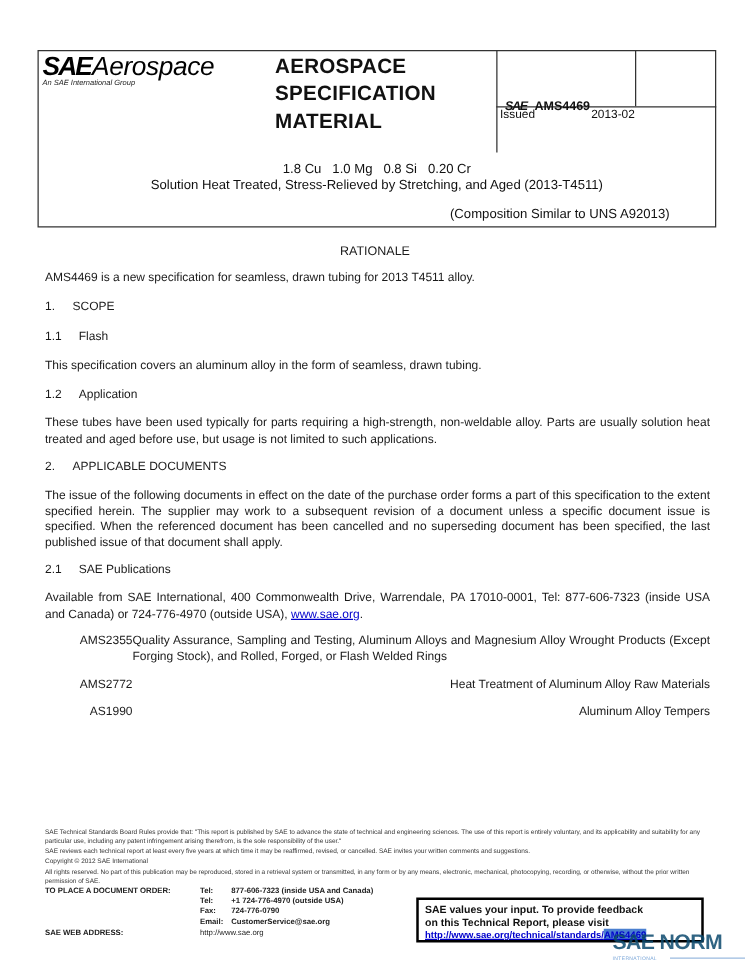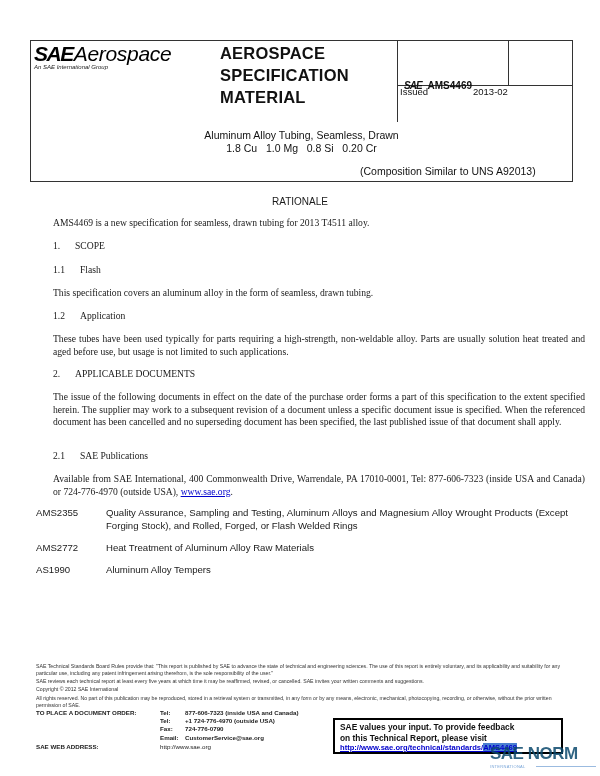--- a/index.html
+++ b/index.html
@@ -41,23 +41,23 @@
   .issued-label { left: 400px; top: 86px; font-size: 9.5px; }
   .issued-val { left: 473px; top: 86px; font-size: 9.5px; }
 
   .spec-title {
     left: 30px; top: 129px; width: 543px; text-align: center;
     font-size: 10.5px; line-height: 12.5px;
   }
   .comp-sim { left: 360px; top: 165px; font-size: 10.5px; }
 
   
-  .body-text { font-size: 9.6px; line-height: 12.5px; color: #1a1a1a; }
+  .body-text { font-size: 9.6px; line-height: 12.5px; color: #1a1a1a; text-align: right; }
   .rationale { left: 0; top: 196px; width: 600px; text-align: center; font-size: 10px; }
-  .p { left: 53px; width: 532px; text-align: justify; font-family: Liberation Serif, serif; }
+  .p { left: 36px; width: 532px; text-align: justify; }
   .num { display: inline-block; width: 22px; }
   .num2 { display: inline-block; width: 27px; }
   .link { color: #0000cc; text-decoration: underline; margin-top: 19px; }
 
   .ref-code { left: 36px; width: 70px; }
   .ref-title { left: 106px; width: 462px; }
 
   
   .fine { font-size: 5.2px; line-height: 6.6px; color: #333; left: 36px; width: 530px; }
   .order { font-size: 6.2px; line-height: 7.6px; font-weight: bold; color: #222; }
@@ -92,22 +92,22 @@
   <div>MATERIAL</div>
 </div>
 
 <div class="abs docnum">
   <span class="sae-mini">SAE</span><span>AMS4469</span>
 </div>
 <div class="abs issued-label">Issued</div>
 <div class="abs issued-val">2013-02</div>
 
 <div class="abs spec-title">
-  <div>Aluminum Alloy Tubing, Seamless, Drawn</div>
   <div style="white-space:pre">1.8 Cu   1.0 Mg   0.8 Si   0.20 Cr</div>
+  <div>Solution Heat Treated, Stress-Relieved by Stretching, and Aged (2013-T4511)</div>
 </div>
 <div class="abs comp-sim">(Composition Similar to UNS A92013)</div>
 
 <div class="abs body-text rationale">RATIONALE</div>
 <div class="abs body-text p" style="top:217px">AMS4469 is a new specification for seamless, drawn tubing for 2013 T4511 alloy.</div>
 
 <div class="abs body-text p" style="top:240px">
   <span class="num">1.</span><span>SCOPE</span>
 </div>
 

